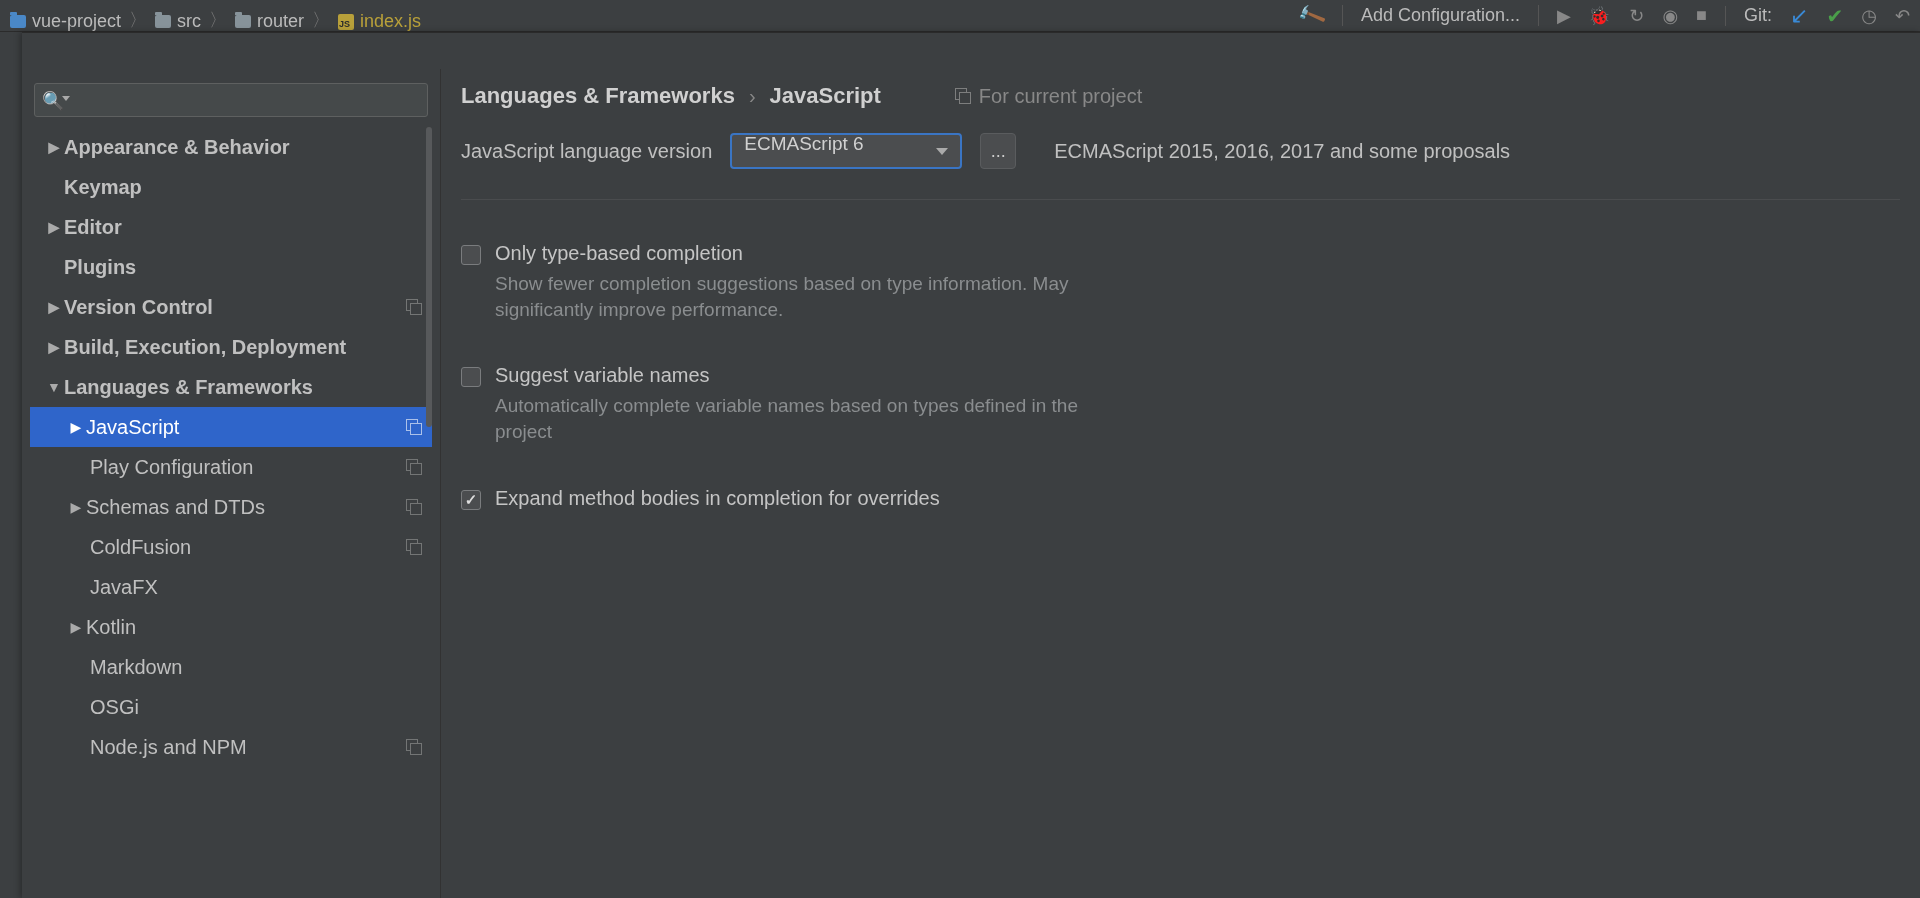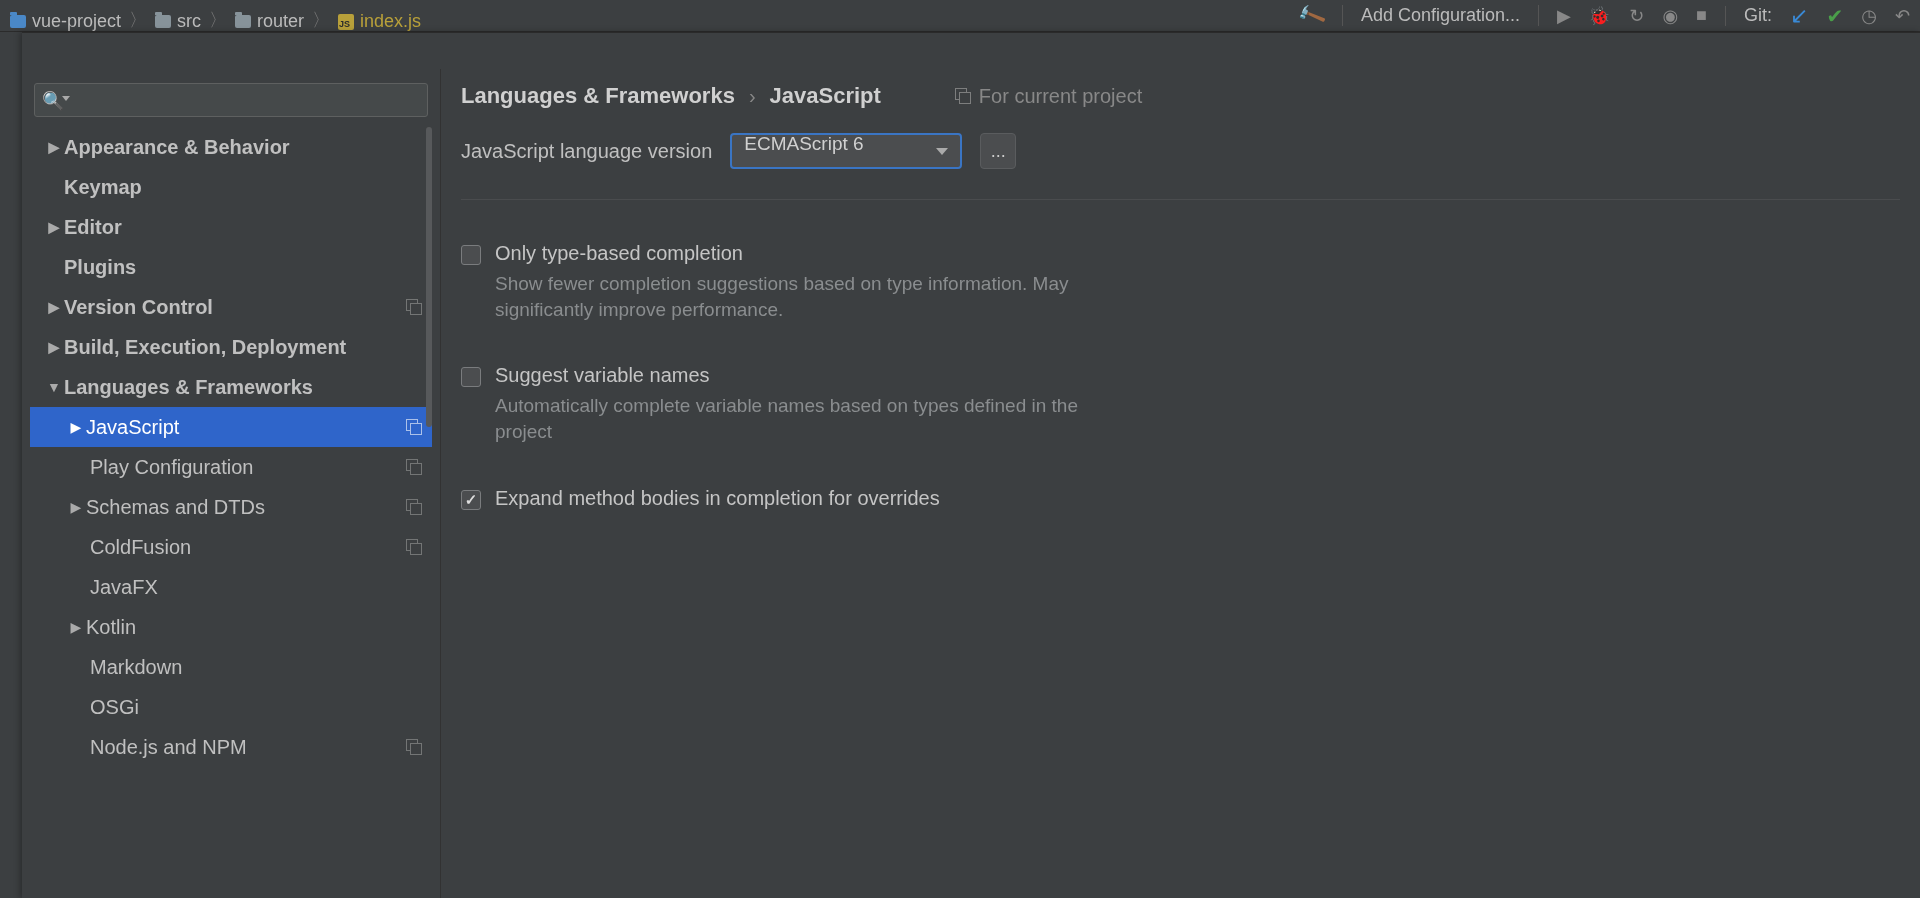--- a/index.html
+++ b/index.html
@@ -213,20 +213,21 @@
           </span>
       </div>
 
       <div class="form-row">
         <span class="form-label">JavaScript language version</span>
         <div class="dropdown">
           <span>ECMAScript 6</span>
           <span class="dd-arrow"></span>
         </div>
         <div class="ellipsis-btn">...</div>
+        <span class="hint">ECMAScript 2015, 2016, 2017 and some proposals</span>
       </div>
       <hr class="sep">
 
       <div class="check-row">
         <div class="checkbox"></div>
         <div class="check-labels">
           <span class="check-title">Only type-based completion</span>
           <span class="check-sub">Show fewer completion suggestions based on type information. May significantly improve performance.</span>
         </div>
       </div>

